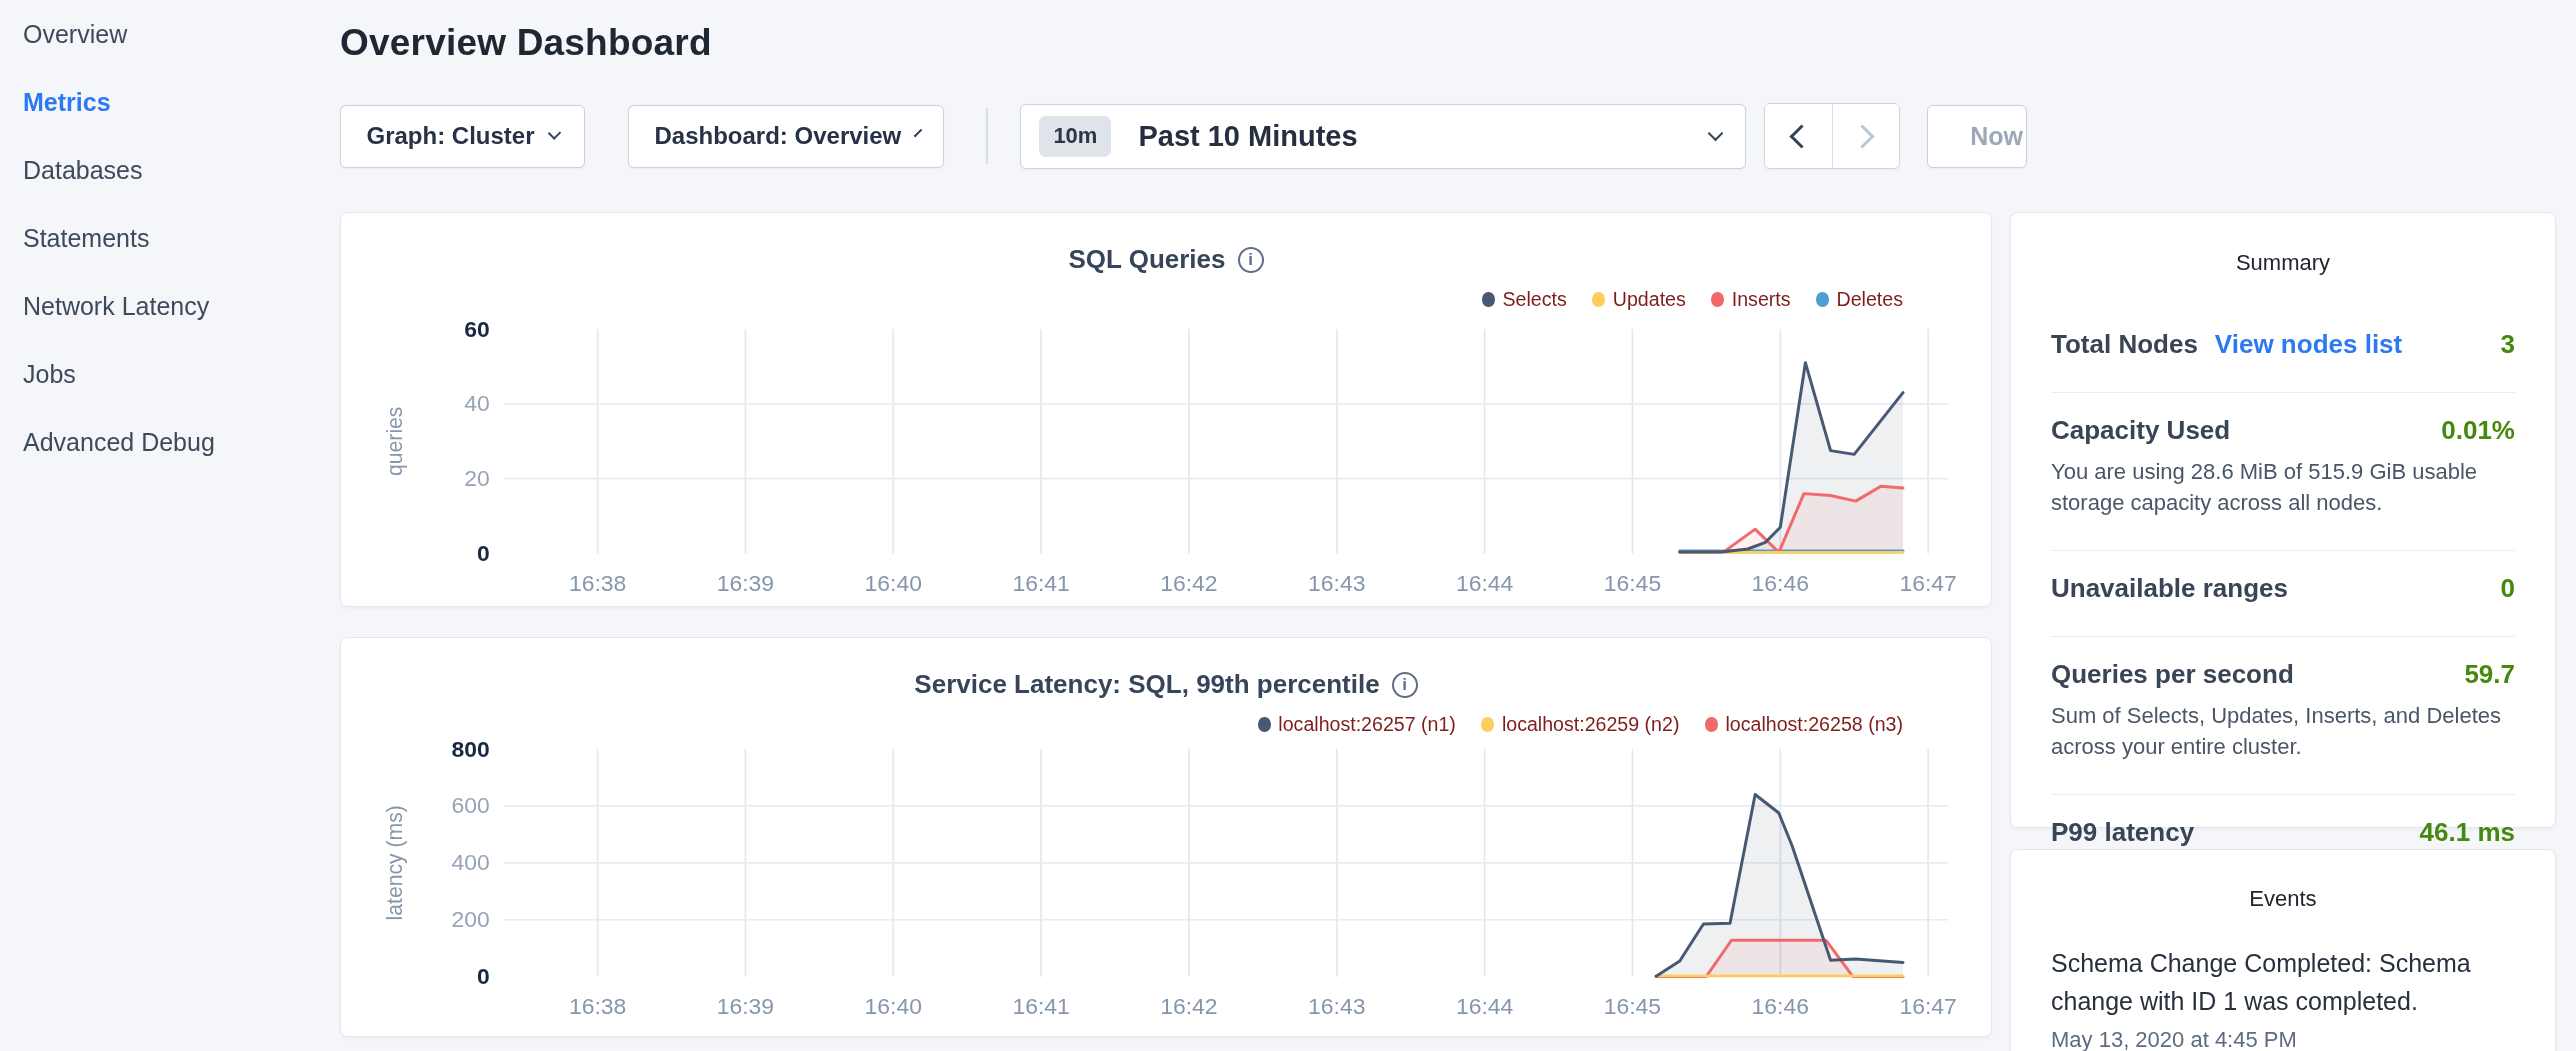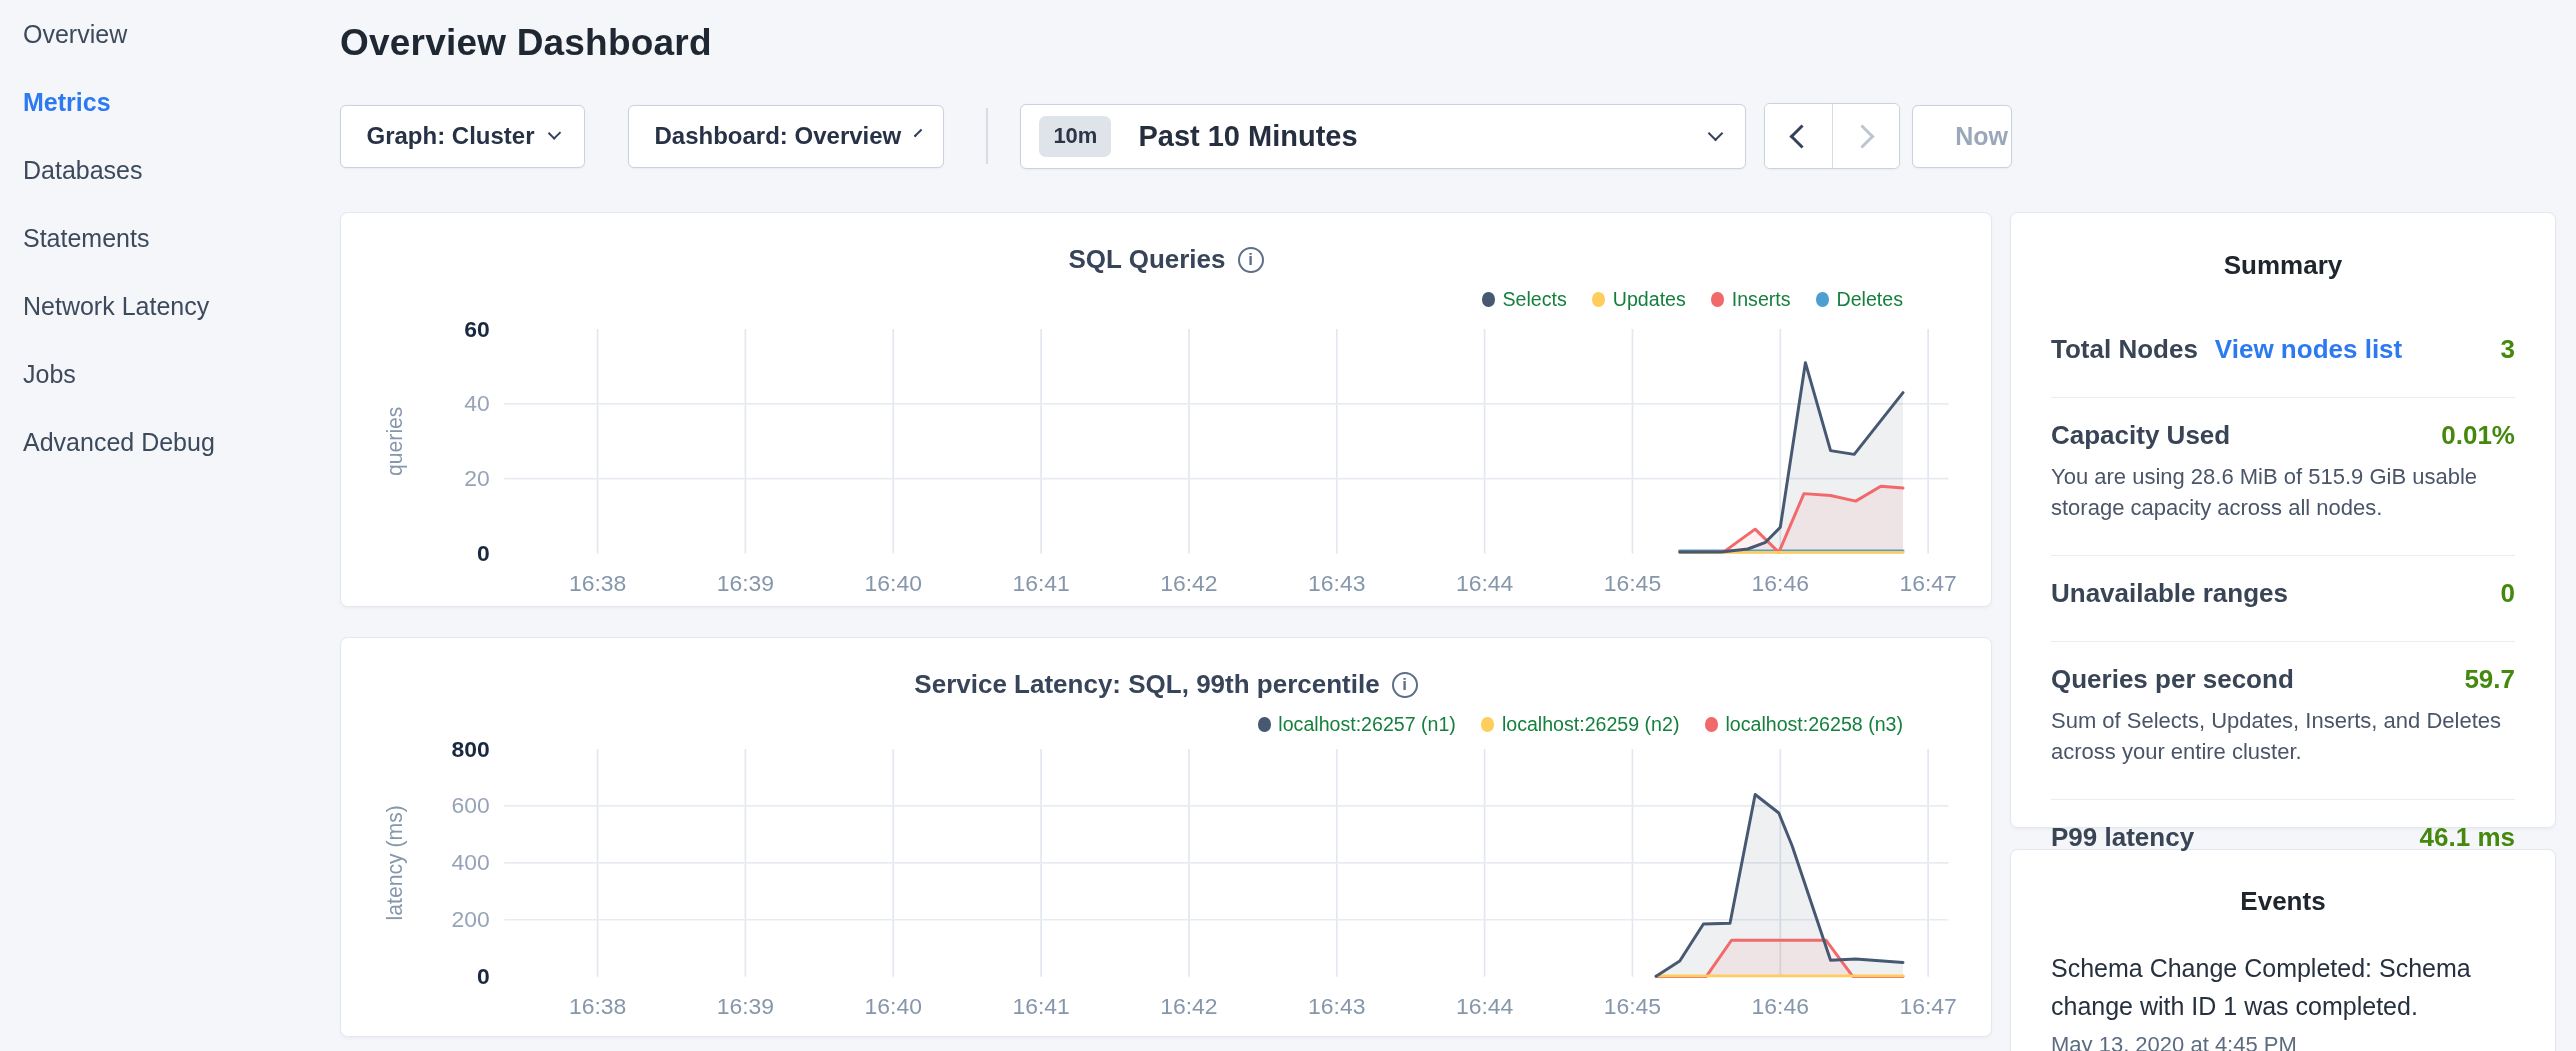--- a/index.html
+++ b/index.html
@@ -29,46 +29,46 @@
   .time-badge { background:#dfe3ea; border-radius:6.8px; height:41px; padding:0 14px; display:flex; align-items:center; font-size:22px; font-weight:700; color:#2c3648; }
   .time-label { font-size:29px; font-weight:700; color:#252f3f; margin-left:27px; }
   .timesel .chev { margin-left:auto; width:11px; height:11px; border-width:2.1px; }
 
   .pager { display:flex; margin-left:18px; border:1.7px solid #c9d2de; border-radius:6px; background:#fff; height:66px; overflow:hidden; box-shadow:0 0.9px 1.7px rgba(40,50,70,.05); }
   .pbtn { width:67px; display:flex; align-items:center; justify-content:center; cursor:pointer; background:#fff; border:none; }
   .pbtn + .pbtn { border-left:1.7px solid #d8dde5; }
   .arrow { width:17px; height:17px; border-right:3.8px solid #33415a; border-bottom:3.8px solid #33415a; }
   .arrow.left  { transform:rotate(135deg); margin-left:6.8px; }
   .arrow.right { transform:rotate(-45deg); border-color:#bcc5d2; margin-right:6.8px; }
-  .nowbtn { height:63px; width:100px; margin-left:12px; justify-content:center; font-size:25px; font-weight:700; color:#9aa8ba;padding-left:40px; }
+  .nowbtn { height:63px; width:100px; margin-left:27px; justify-content:center; font-size:25px; font-weight:700; color:#9aa8ba;padding-left:40px; }
 
   
   .content-row { display:flex; margin-top:43px; }
   .charts-col { width:1652px; flex:0 0 1652px; }
   .right-col { width:546px; flex:0 0 546px; margin-left:18px; }
 
   .card { background:#fff; border:1.7px solid #e3e8ef; border-radius:7.7px; box-shadow:0 1.7px 3.4px rgba(40,50,70,.04); }
 
   .chart-card { position:relative; height:395px; }
   .chart-card.second { height:400px; margin-top:30px; }
   .chart-head { position:absolute; top:31px; left:0; right:0; display:flex; justify-content:center; align-items:center; gap:12px; }
   .chart-title { font-size:26px; font-weight:700; color:#37445a; }
   .info-icon { display:inline-flex; width:26px; height:26px; border:2.1px solid #5e6e87; border-radius:50%; color:#5e6e87; font-size:17px; font-weight:700; align-items:center; justify-content:center; cursor:pointer; }
   .legend { position:absolute; top:75px; right:88px; display:flex; gap:25.5px; }
-  .legend-item { display:flex; align-items:center; gap:7.7px; font-size:19.6px; color:#15803d; cursor:pointer; }
+  .legend-item { display:flex; align-items:center; gap:7.7px; font-size:19.6px; color:#7f1d1d; cursor:pointer; }
   .legend-dot { width:12.8px; height:14.5px; border-radius:50%; display:inline-block; }
   svg.plot { position:absolute; inset:0; width:100%; height:100%; }
   .xt { fill:#8696ab; font-size:27px; }
   .yt { fill:#97a4b7; font-size:27px; }
   .yt-strong { fill:#1a2940; font-size:27px; font-weight:700; }
   .ylab { fill:#8696ab; font-size:25px; }
 
   
   .summary-card { height:616px; padding:37px 40px 0; }
-  .panel-title { text-align:center; font-size:26px; font-weight:700; color:#20262e; }
+  .panel-title { text-align:center; font-size:22px; font-weight:400; color:#20262e; }
   .sum-rows { margin-top:31px; }
   .sum-row { padding:22px 0 32px; border-bottom:1.7px solid #e9edf2; }
   .sum-row:last-child { border-bottom:none; }
   .sum-line { display:flex; align-items:baseline; }
   .sum-label { font-size:26px; font-weight:700; color:#394455; white-space:nowrap; }
   .sum-link { font-size:26px; font-weight:700; color:#2d7af0; margin-left:17px; cursor:pointer; text-decoration:none; white-space:nowrap; }
   .sum-value { margin-left:auto; font-size:26px; font-weight:700; color:#44890e; white-space:nowrap; }
   .sum-desc { margin-top:10.2px; font-size:22px; line-height:31px; color:#4a5568; }
 
   .events-card { margin-top:21px; height:357px; padding:36px 40px 0; }

